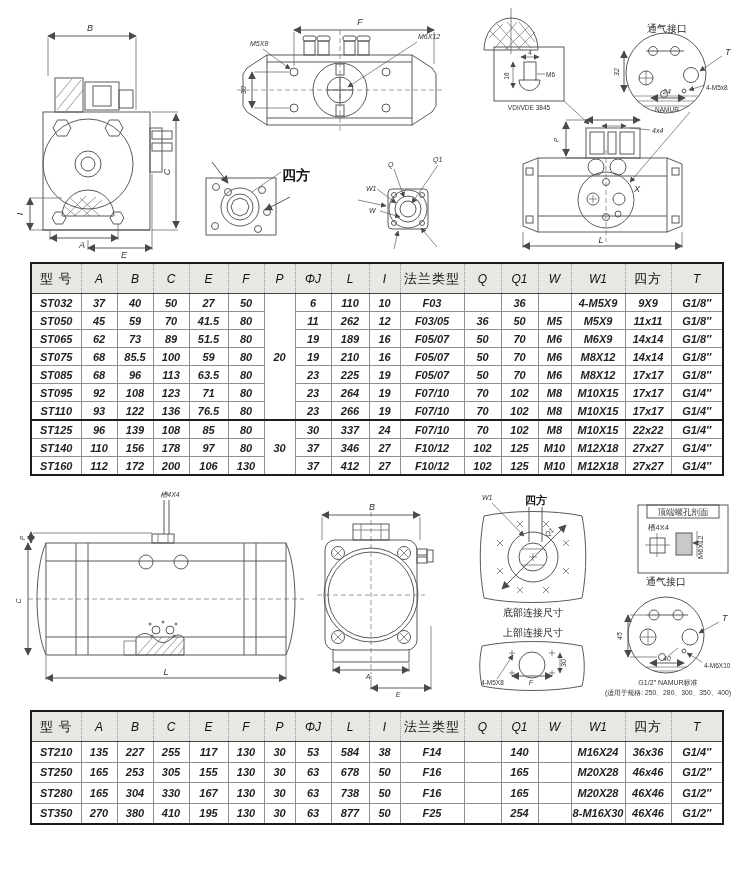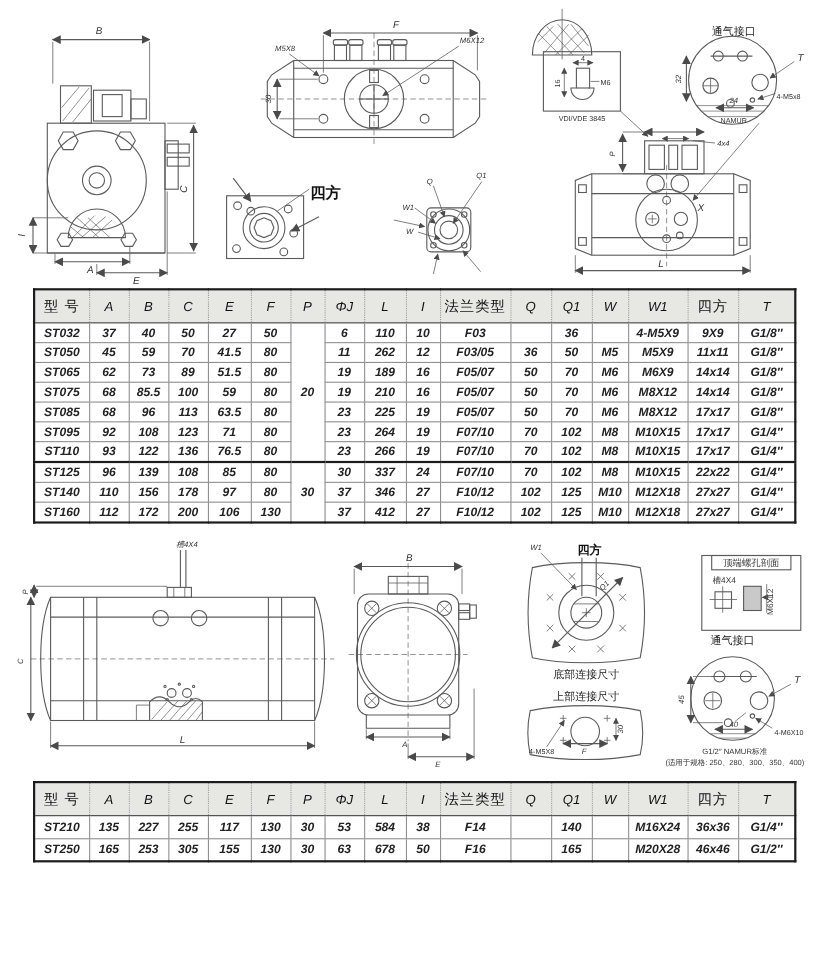--- a/index.html
+++ b/index.html
@@ -777,14 +777,52 @@
         <td>678</td>
         <td>50</td>
         <td>F16</td>
         <td></td>
         <td>165</td>
         <td></td>
         <td>M20X28</td>
         <td>46x46</td>
         <td>G1/2″</td>
       </tr>
+      <tr>
+        <td>ST280</td>
+        <td>165</td>
+        <td>304</td>
+        <td>330</td>
+        <td>167</td>
+        <td>130</td>
+        <td>30</td>
+        <td>63</td>
+        <td>738</td>
+        <td>50</td>
+        <td>F16</td>
+        <td></td>
+        <td>165</td>
+        <td></td>
+        <td>M20X28</td>
+        <td>46X46</td>
+        <td>G1/2″</td>
+      </tr>
+      <tr>
+        <td>ST350</td>
+        <td>270</td>
+        <td>380</td>
+        <td>410</td>
+        <td>195</td>
+        <td>130</td>
+        <td>30</td>
+        <td>63</td>
+        <td>877</td>
+        <td>50</td>
+        <td>F25</td>
+        <td></td>
+        <td>254</td>
+        <td></td>
+        <td>8-M16X30</td>
+        <td>46X46</td>
+        <td>G1/2″</td>
+      </tr>
     </tbody>
   </table>
 
 </body></html>

